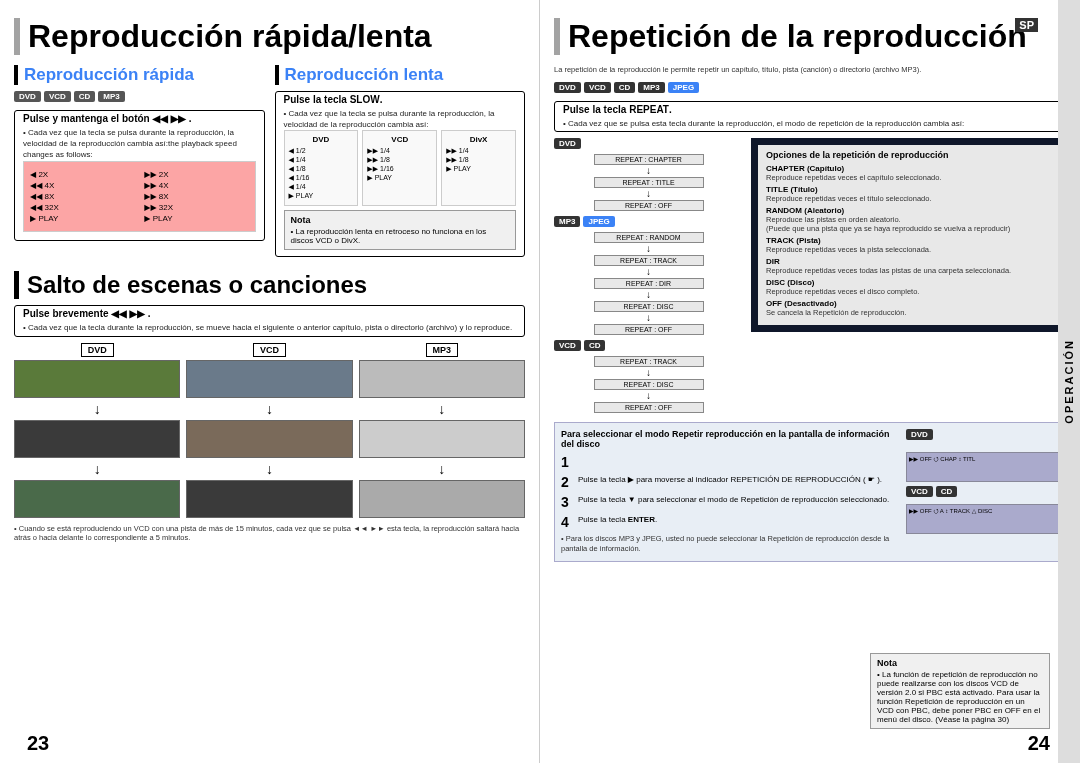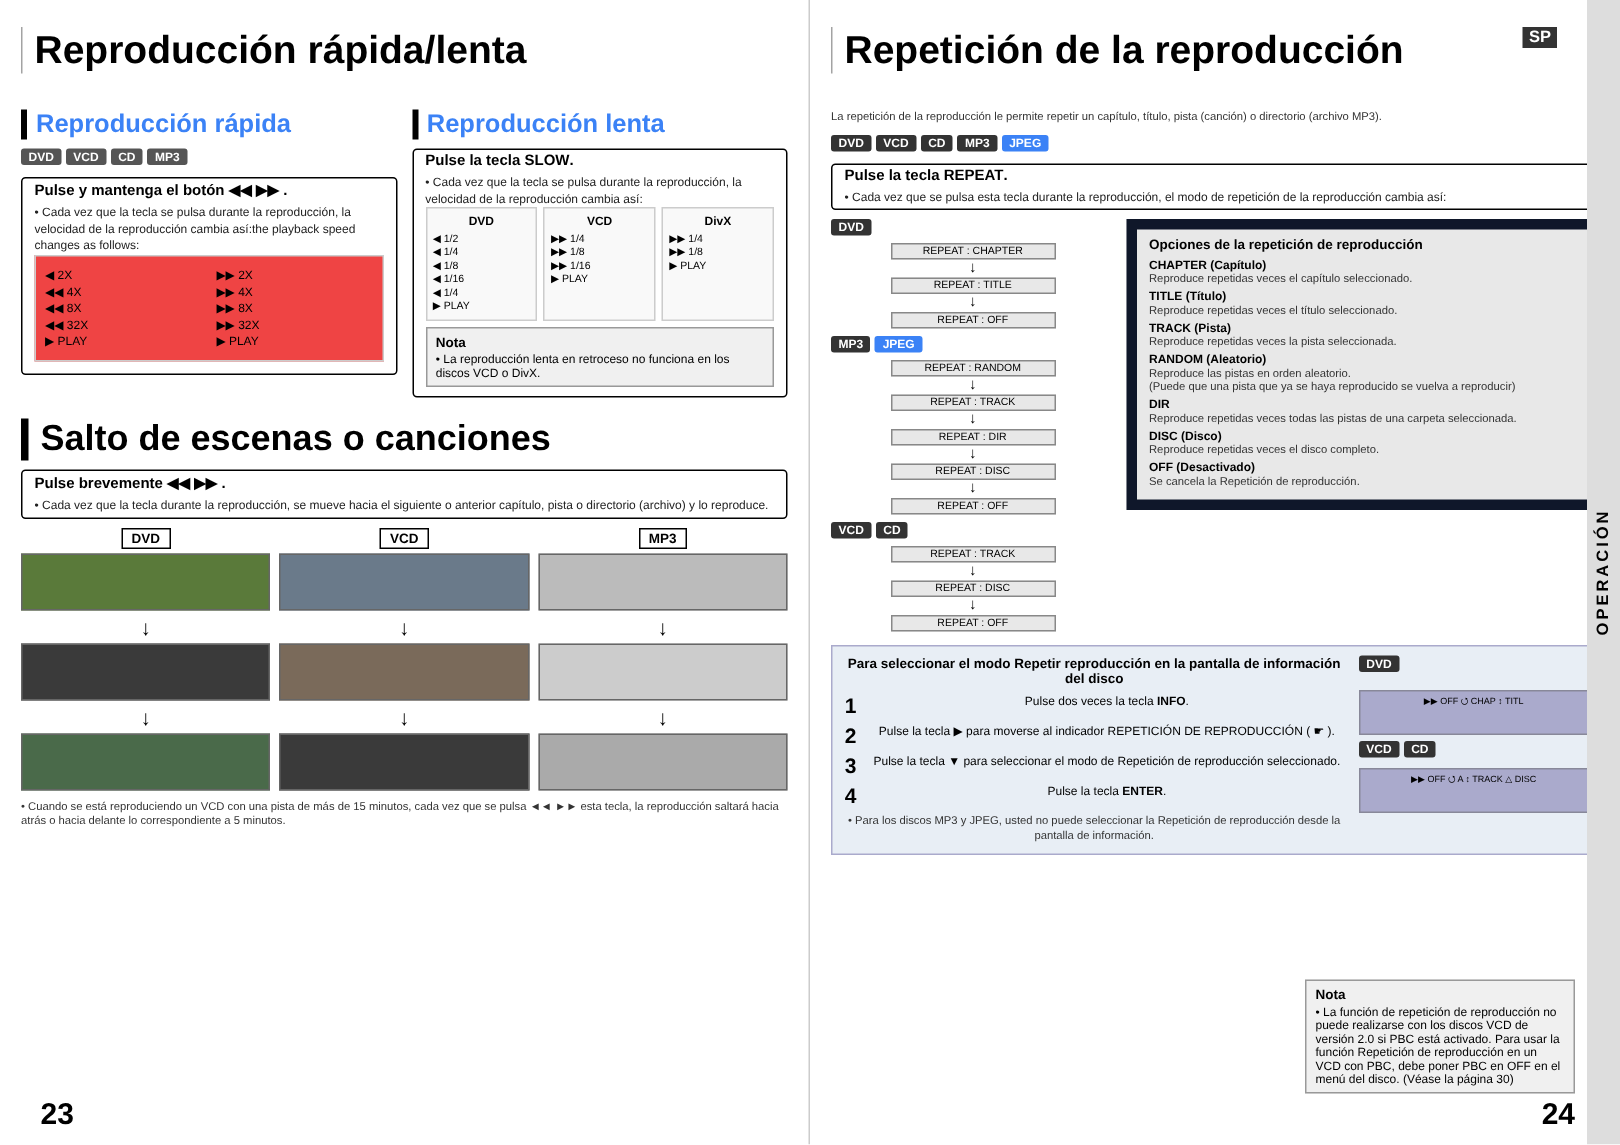--- a/index.html
+++ b/index.html
@@ -19,25 +19,25 @@
       border-right: 1px solid #ccc;
       position: relative;
     }
     .page-right {
       width: 540px;
       height: 763px;
       padding: 18px 14px 14px 14px;
       position: relative;
     }
     .main-title {
-      font-size: 26px;
+      font-size: 32px;
       font-weight: bold;
       color: #000;
-      margin-bottom: 24px;
-      border-left: 1px solid #a3a3a3;
+      margin-bottom: 10px;
+      border-left: 6px solid #a3a3a3;
       padding-left: 8px;
     }
     .section-title {
       font-size: 17px;
       font-weight: bold;
       color: #3b82f6;
       border-left: 4px solid #000;
       padding-left: 6px;
       margin-bottom: 6px;
     }
@@ -80,21 +80,21 @@
       display: flex;
       gap: 10px;
     }
     .col-half {
       flex: 1;
     }
     .diagram-area {
       border: 1px solid #ccc;
       padding: 6px;
       margin-bottom: 6px;
-      background: #ef4444;
+      background: #fca5a5;
       font-size: 8px;
     }
     .diagram-row {
       display: flex;
       align-items: center;
       gap: 4px;
       margin: 2px 0;
       font-size: 8px;
     }
     .nota-box {
@@ -522,51 +522,50 @@
         <div class="repeat-options-title">Opciones de la repetición de reproducción</div>
         <div class="repeat-option-item">
           <div class="opt-title">CHAPTER (Capítulo)</div>
           <div class="opt-desc">Reproduce repetidas veces el capítulo seleccionado.</div>
         </div>
         <div class="repeat-option-item">
           <div class="opt-title">TITLE (Título)</div>
           <div class="opt-desc">Reproduce repetidas veces el título seleccionado.</div>
         </div>
         <div class="repeat-option-item">
-          <div class="opt-title">TRACK (Pista)</div>
-          <div class="opt-desc">Reproduce repetidas veces la pista seleccionada.</div>
-        </div>
-        <div class="repeat-option-item">
           <div class="opt-title">RANDOM (Aleatorio)</div>
           <div class="opt-desc">Reproduce las pistas en orden aleatorio.</div>
           <div class="opt-desc">(Puede que una pista que ya se haya reproducido se vuelva a reproducir)</div>
         </div>
         <div class="repeat-option-item">
+          <div class="opt-title">TRACK (Pista)</div>
+          <div class="opt-desc">Reproduce repetidas veces la pista seleccionada.</div>
+        </div>
+        <div class="repeat-option-item">
           <div class="opt-title">DIR</div>
           <div class="opt-desc">Reproduce repetidas veces todas las pistas de una carpeta seleccionada.</div>
         </div>
         <div class="repeat-option-item">
           <div class="opt-title">DISC (Disco)</div>
           <div class="opt-desc">Reproduce repetidas veces el disco completo.</div>
         </div>
         <div class="repeat-option-item">
           <div class="opt-title">OFF (Desactivado)</div>
           <div class="opt-desc">Se cancela la Repetición de reproducción.</div>
         </div>
       </div>
     </div>
   </div>
 
-  <div class="steps-section" style="margin-top:8px;text-align:center;">
+  <div class="steps-section" style="margin-top:8px;">
     <div style="display:flex; gap:8px;">
       <div style="flex:2.2;">
         <div class="steps-title">Para seleccionar el modo Repetir reproducción en la pantalla de información del disco</div>
         <div class="step-item">
           <div class="step-num">1</div>
-          <div class="step-text">Pulse dos veces la tecla <strong>INFO</strong>.</div>
         </div>
         <div class="step-item">
           <div class="step-num">2</div>
           <div class="step-text">Pulse la tecla ▶ para moverse al indicador REPETICIÓN DE REPRODUCCIÓN ( ☛ ).</div>
         </div>
         <div class="step-item">
           <div class="step-num">3</div>
           <div class="step-text">Pulse la tecla ▼ para seleccionar el modo de Repetición de reproducción seleccionado.</div>
         </div>
         <div class="step-item">

